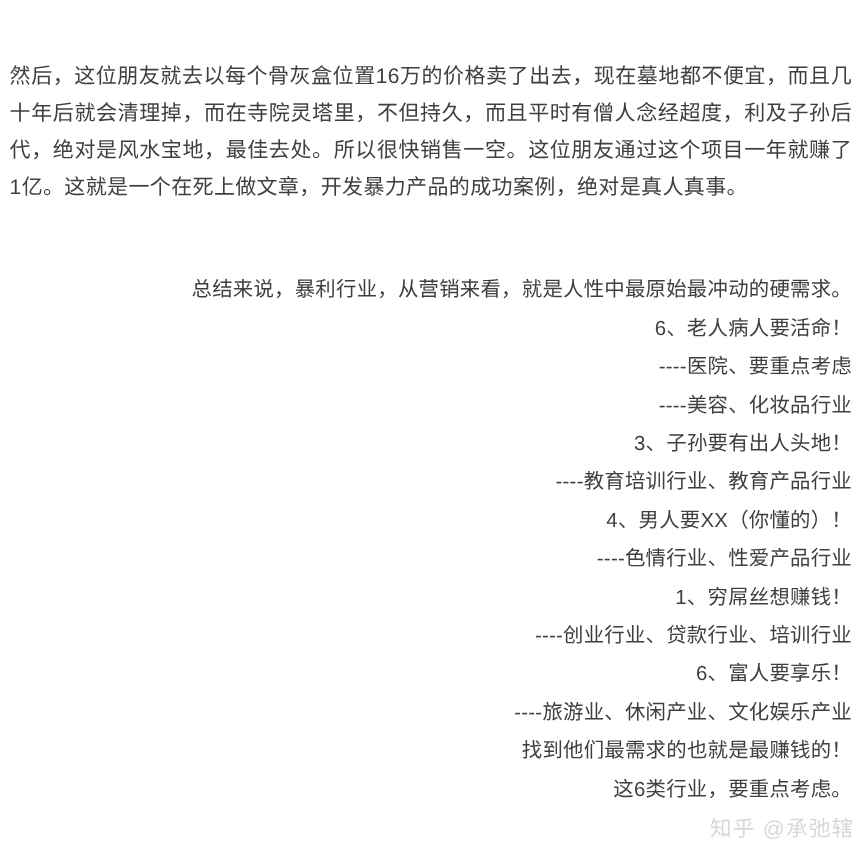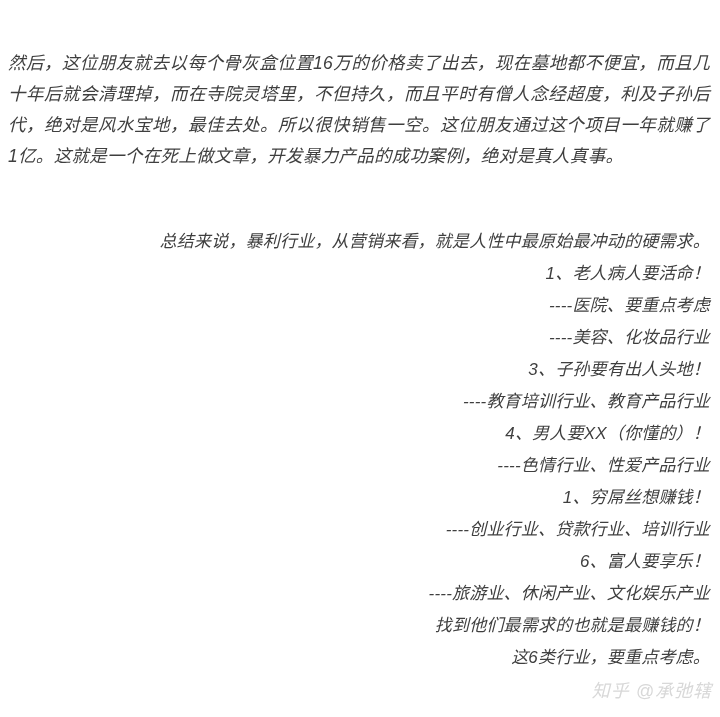--- a/index.html
+++ b/index.html
@@ -1,20 +1,20 @@
 <!DOCTYPE html>
 <html lang="zh-CN" style="--text: #3f3f3f; --watermark: #d8d8d8; --background: #ffffff;"><head>
 <meta charset="utf-8">
 <style>
   :root {
     --text: #3f3f3f;
     --watermark: #d8d8d8;
     --background: #ffffff;
   }
-  * { margin: 0; padding: 0; box-sizing: border-box; font-style: italic; }
+  * { margin: 0; padding: 0; box-sizing: border-box; }
   html, body {
     width: 720px;
     height: 717px;
     background: var(--background);
     overflow: hidden;
     font-family: "Liberation Sans", "DejaVu Sans", sans-serif;
   }
   .page {
     position: relative;
     width: 720px;
@@ -56,21 +56,21 @@
 <body>
 
 <div class="page">
   <div class="content">
 
     <p class="para">然后，这位朋友就去以每个骨灰盒位置16万的价格卖了出去，现在墓地都不便宜，而且几十年后就会清理掉，而在寺院灵塔里，不但持久，而且平时有僧人念经超度，利及子孙后代，绝对是风水宝地，最佳去处。所以很快销售一空。这位朋友通过这个项目一年就赚了1亿。这就是一个在死上做文章，开发暴力产品的成功案例，绝对是真人真事。</p>
 
     <div class="summary">
       <div class="line">总结来说，暴利行业，从营销来看，就是人性中最原始最冲动的硬需求。</div>
 
-      <div class="line">1、老人病人要活命！</div>
+      <div class="line">6、老人病人要活命！</div>
       <div class="line">----医院、要重点考虑</div>
 
       <div class="line">----美容、化妆品行业</div>
 
       <div class="line">3、子孙要有出人头地！</div>
       <div class="line">----教育培训行业、教育产品行业</div>
 
       <div class="line">4、男人要XX（你懂的）！</div>
       <div class="line">----色情行业、性爱产品行业</div>
 

